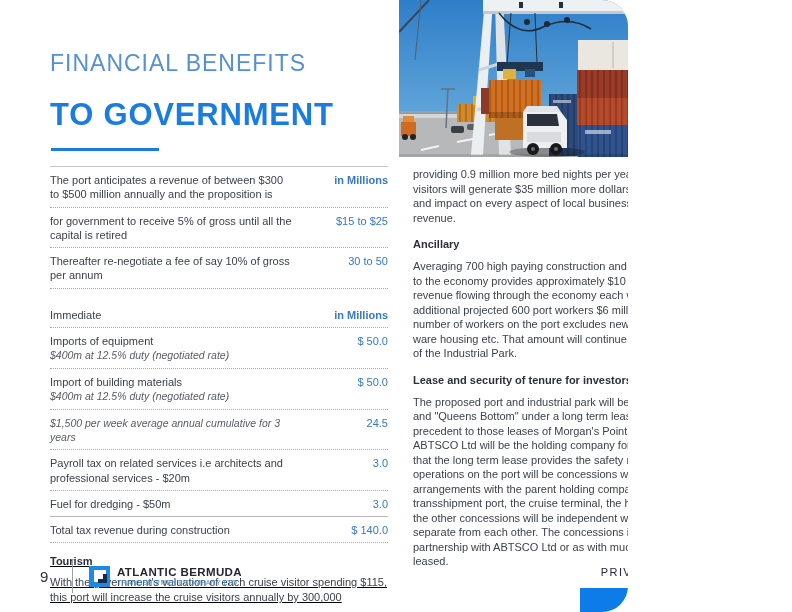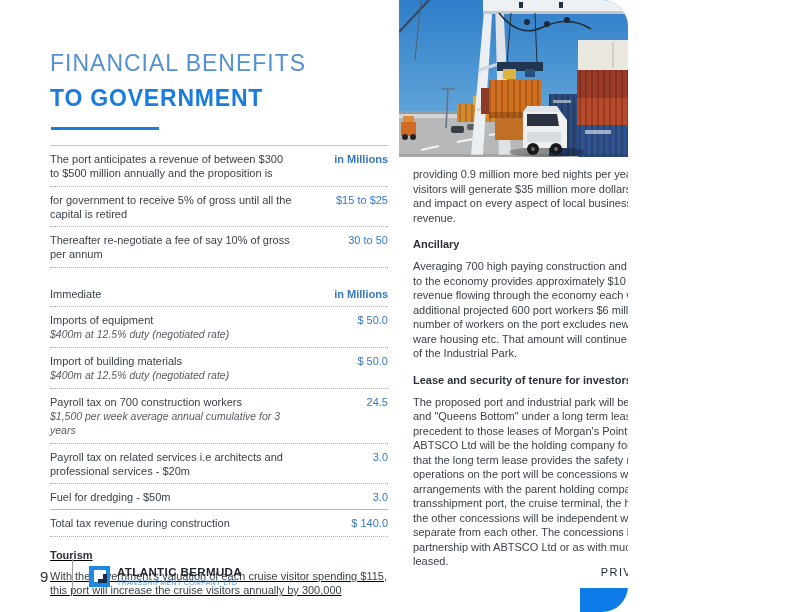--- a/index.html
+++ b/index.html
@@ -5,21 +5,21 @@
   html,body{margin:0;padding:0;background:#fff;}
   .page{position:relative;width:628px;height:612px;background:#ffffff;
         font-family:"Liberation Sans",sans-serif;overflow:hidden;border-radius:26px;}
 
   
   .photo-wrap{position:absolute;left:399px;top:0;width:393px;height:157px;}
 
   
   .left-col{position:absolute;left:50px;top:50px;width:338px;}
   .title-line1{font-size:23px;color:#5490d2;letter-spacing:1px;font-weight:400;}
-  .title-line2{font-size:23px;color:#1b7ce0;letter-spacing:.8px;font-weight:700;margin-top:8px;}
+  .title-line2{font-size:31px;color:#1b7ce0;letter-spacing:.8px;font-weight:700;margin-top:20px;}
   .title-underline{width:108px;height:3px;background:#1b7ce0;margin:15px 0 0 1px;}
 
   .fin-table{margin-top:15px;border-top:1px solid #c5c5c5;}
   .tsection + .tsection{margin-top:13px;}
   .trow{display:flex;align-items:flex-start;padding:6px 0 5px;border-bottom:1px dotted #aeaeae;}
   .trow.solid{border-bottom:1px solid #b8b8b8;gap:47px;}
   .tlabel{flex:1;padding-right:8px;}
   .tlabel-main{font-size:11px;color:#3a424c;line-height:1.3;}
   .tlabel-sub{font-size:10.5px;color:#565d66;font-style:italic;line-height:1.3;margin-top:1px;}
   .tvalue{width:86px;text-align:right;font-size:11px;color:#3779c2;line-height:1.3;}
@@ -254,21 +254,20 @@
           <div class="trow">
             <div class="tlabel">
               <div class="tlabel-main">Import of building materials</div>
               <div class="tlabel-sub">$400m at 12.5% duty (negotiated rate)</div>
             </div>
             <div class="tvalue">$ 50.0</div>
           </div>
 
           <div class="trow">
             <div class="tlabel">
-              <div class="tlabel-main">Payroll tax on 700 construction workers</div>
               <div class="tlabel-sub">$1,500 per week average annual cumulative for 3 years</div>
             </div>
             <div class="tvalue">24.5</div>
           </div>
 
           <div class="trow">
             <div class="tlabel">
               <div class="tlabel-main">Payroll tax on related services i.e architects and professional services - $20m</div>
 
             </div>

